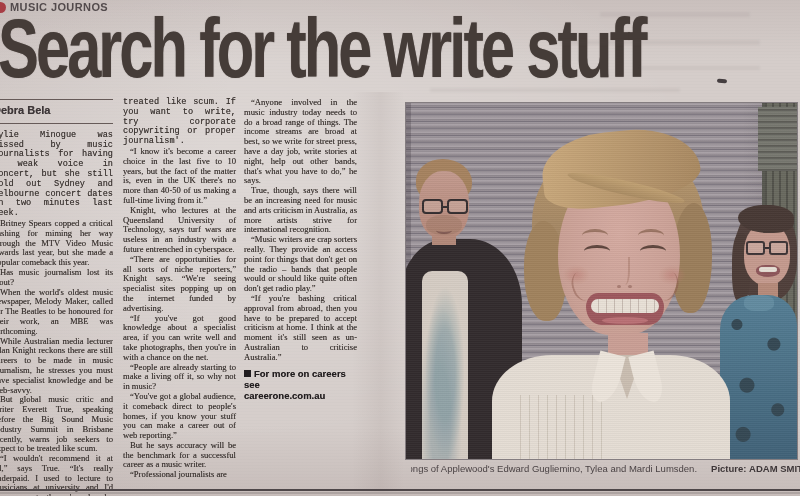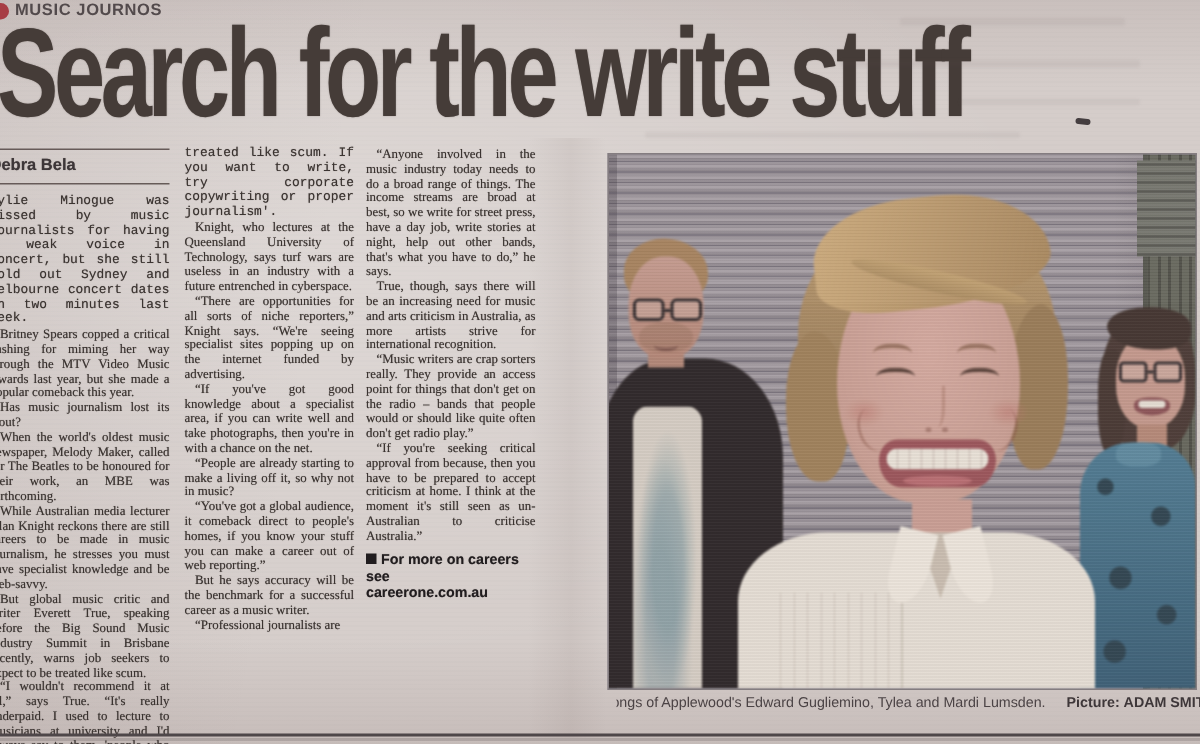--- a/index.html
+++ b/index.html
@@ -153,34 +153,35 @@
     <p>Britney Spears copped a critical bashing for miming her way through the MTV Video Music Awards last year, but she made a popular comeback this year.</p>
     <p>Has music journalism lost its clout?</p>
     <p>When the world's oldest music newspaper, Melody Maker, called for The Beatles to be honoured for their work, an MBE was forthcoming.</p>
     <p>While Australian media lecturer Alan Knight reckons there are still careers to be made in music journalism, he stresses you must have specialist knowledge and be web-savvy.</p>
     <p>But global music critic and writer Everett True, speaking before the Big Sound Music Industry Summit in Brisbane recently, warns job seekers to expect to be treated like scum.</p>
     <p>“I wouldn't recommend it at all,” says True. “It's really underpaid. I used to lecture to musicians at university and I'd always say to them, 'people who write about music do it because they love music, but you get</p>
   </div>
 
   <div class="col col2">
     <p class="first">treated like scum. If you want to write, try corporate copywriting or proper journalism'.</p>
+    <p>“I know it's become a career choice in the last five to 10 years, but the fact of the matter is, even in the UK there's no more than 40-50 of us making a full-time living from it.”</p>
     <p>Knight, who lectures at the Queensland University of Technology, says turf wars are useless in an industry with a future entrenched in cyberspace.</p>
     <p>“There are opportunities for all sorts of niche reporters,” Knight says. “We're seeing specialist sites popping up on the internet funded by advertising.</p>
     <p>“If you've got good knowledge about a specialist area, if you can write well and take photographs, then you're in with a chance on the net.</p>
     <p>“People are already starting to make a living off it, so why not in music?</p>
     <p>“You've got a global audience, it comeback direct to people's homes, if you know your stuff you can make a career out of web reporting.”</p>
     <p>But he says accuracy will be the benchmark for a successful career as a music writer.</p>
     <p>“Professional journalists are</p>
   </div>
 
   <div class="col col3">
     <p>“Anyone involved in the music industry today needs to do a broad range of things. The income streams are broad at best, so we write for street press, have a day job, write stories at night, help out other bands, that's what you have to do,” he says.</p>
     <p>True, though, says there will be an increasing need for music and arts criticism in Australia, as more artists strive for international recognition.</p>
     <p>“Music writers are crap sorters really. They provide an access point for things that don't get on the radio – bands that people would or should like quite often don't get radio play.”</p>
-    <p>“If you're seeking critical approval from because, then you have to be prepared to accept criticism at home. I think at the moment it's still seen as un-Australian to criticise Australia.”</p>
+    <p>“If you're bashing critical approval from abroad, then you have to be prepared to accept criticism at home. I think at the moment it's still seen as un-Australian to criticise Australia.”</p>
     <div class="promo">
       <span class="promo-bullet"></span><span>For more on careers see</span><br>
       <span class="promo-url">careerone.com.au</span>
     </div>
   </div>
 
   <div class="photo">
     <div class="door-frame"></div>
     <div class="door-vent"></div>
     <div class="photo-people">

